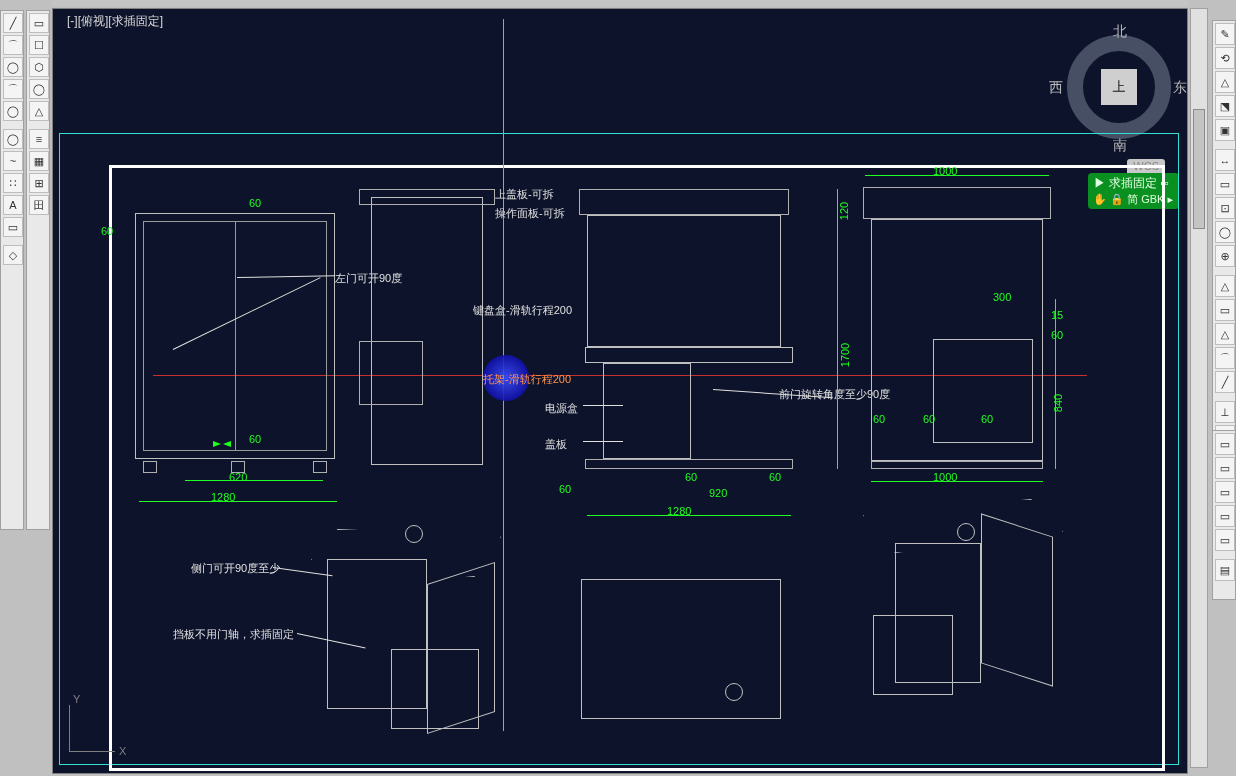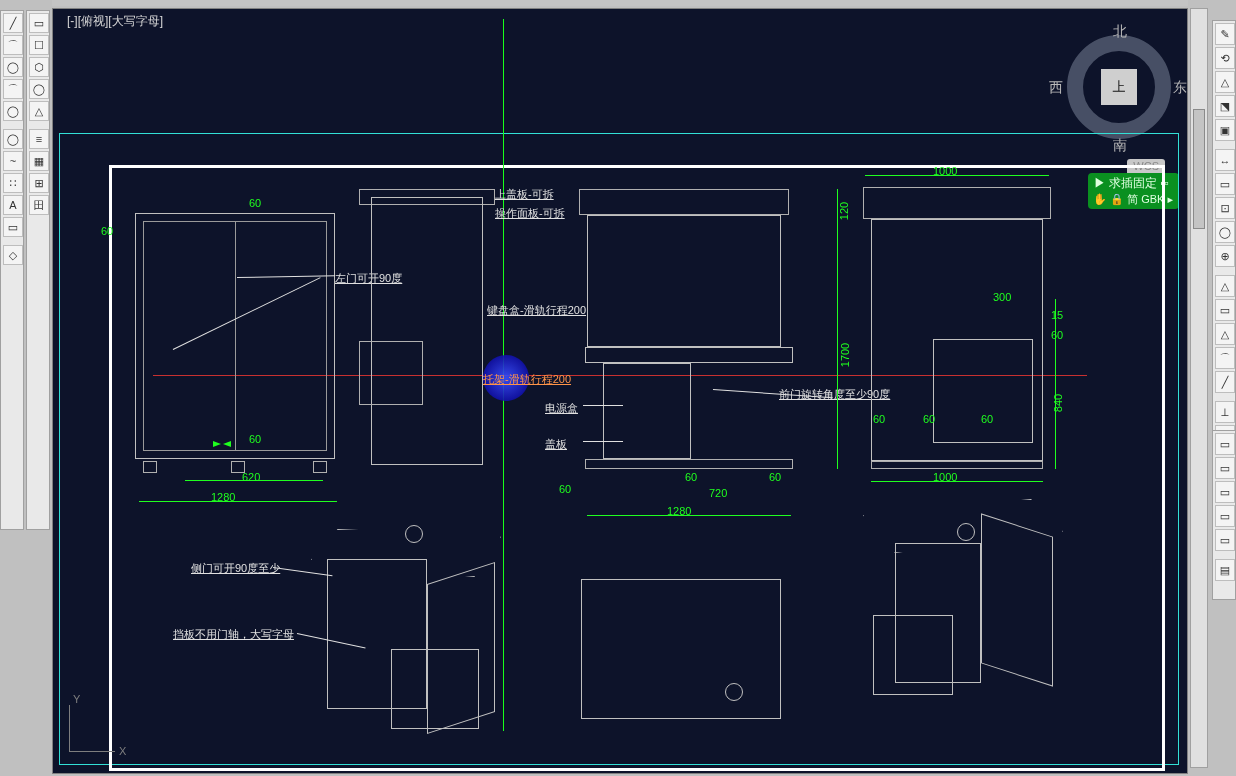--- a/index.html
+++ b/index.html
@@ -172,21 +172,20 @@
     border-top: 3px solid transparent;
     border-bottom: 3px solid transparent;
   }
   .arrow-l { border-right: 8px solid #1fff1f; }
   .arrow-r { border-left: 8px solid #1fff1f; }
   .note {
     position: absolute;
     color: #e0e0e0;
     font-size: 11px;
     white-space: nowrap;
-    text-decoration: underline;
   }
   .leader {
     position: absolute; background: #e0e0e0; height: 1px;
     transform-origin: left center;
   }
 
   
   #v1-body  { left: 82px;  top: 204px; width: 200px; height: 246px; }
   #v1-inner { left: 90px;  top: 212px; width: 184px; height: 230px; border-color:#9a9a9a;}
   #v1-mid   { left: 182px; top: 212px; width: 1px;   height: 230px; background:#9a9a9a; }
@@ -315,21 +314,21 @@
     <div class="tool-sep"></div>
     <div class="tool-btn">▤</div>
   </div>
 
 <div class="vscroll">
   <div class="thumb"></div>
 </div>
 
 <div class="canvas">
 
-  <div class="viewport-label">[-][俯视][大写字母]</div>
+  <div class="viewport-label">[-][俯视][求插固定]</div>
 
   <div class="viewcube">
     <div class="ring"></div>
     <div class="cube">上</div>
     <span class="dir dir-n">北</span>
     <span class="dir dir-s">南</span>
     <span class="dir dir-e">东</span>
     <span class="dir dir-w">西</span>
   </div>
   <div class="wcs">WCS</div>
@@ -350,56 +349,56 @@
   <div id="v1-inner" class="part"></div>
   <div id="v1-mid" style="position:absolute"></div>
   <div id="v1-caster-l"></div>
   <div id="v1-caster-m"></div>
   <div id="v1-caster-r"></div>
 
   <span class="dim" style="left:196px; top:188px">60</span>
   <span class="dim" style="left:48px;  top:216px">60</span>
   <span class="dim" style="left:196px; top:424px">60</span>
   <div class="dim-line h" style="left:132px; top:471px; width:138px"></div>
-  <span class="dim" style="left:189px; top:462px">620</span>
+  <span class="dim" style="left:176px; top:462px">620</span>
   <div class="dim-line h" style="left:86px; top:492px; width:198px"></div>
   <span class="dim" style="left:158px; top:482px">1280</span>
 
   <span class="note" style="left:282px; top:262px">左门可开90度</span>
   <div class="leader" style="left:184px; top:268px; width:98px; transform:rotate(-1deg)"></div>
   <div class="leader" style="left:120px; top:340px; width:164px; transform:rotate(-26deg)"></div>
 
   <div class="arrow-r" style="left:160px; top:432px"></div>
   <div class="arrow-l" style="left:170px; top:432px"></div>
 
   <div id="v2-top" class="part"></div>
   <div id="v2-body" class="part"></div>
   <div id="v2-drawer" class="part"></div>
 
   <span class="note" style="left:442px; top:178px">上盖板-可拆</span>
   <span class="note" style="left:442px; top:197px">操作面板-可拆</span>
-  <span class="note" style="left:434px; top:294px">键盘盒-滑轨行程200</span>
+  <span class="note" style="left:420px; top:294px">键盘盒-滑轨行程200</span>
   <span class="note" style="left:430px; top:363px; color:#ff9448">托架-滑轨行程200</span>
   <span class="note" style="left:492px; top:392px">电源盒</span>
   <span class="note" style="left:492px; top:428px">盖板</span>
 
   <div id="v3-top" class="part"></div>
   <div id="v3-back" class="part"></div>
   <div id="v3-desk" class="part"></div>
   <div id="v3-cab" class="part"></div>
   <div id="v3-foot"></div>
 
   <div class="leader" style="left:530px; top:396px; width:40px;"></div>
   <div class="leader" style="left:530px; top:432px; width:40px;"></div>
   <div class="leader" style="left:660px; top:380px; width:120px; transform:rotate(4deg)"></div>
   <span class="note" style="left:726px; top:378px">前门旋转角度至少90度</span>
 
   <span class="dim" style="left:506px; top:474px">60</span>
   <span class="dim" style="left:632px; top:462px">60</span>
-  <span class="dim" style="left:656px; top:478px">720</span>
+  <span class="dim" style="left:656px; top:478px">920</span>
   <span class="dim" style="left:716px; top:462px">60</span>
   <div class="dim-line h" style="left:534px; top:506px; width:204px"></div>
   <span class="dim" style="left:614px; top:496px">1280</span>
 
   <div id="v4-top" class="part"></div>
   <div id="v4-body" class="part"></div>
   <div id="v4-cab" class="part"></div>
   <div id="v4-foot"></div>
 
   <div class="dim-line h" style="left:812px; top:166px; width:184px"></div>
@@ -419,21 +418,21 @@
   <div class="dim-line v" style="left:1002px; top:290px; height:170px"></div>
 
   <div id="iso1" class="iso">
     <div class="iso-box top"></div>
     <div class="iso-box body"></div>
     <div class="iso-box side"></div>
     <div class="iso-box draw"></div>
   </div>
   <div class="circle-knob" style="left:352px; top:516px"></div>
   <span class="note" style="left:138px; top:552px">侧门可开90度至少</span>
-  <span class="note" style="left:120px; top:618px">挡板不用门轴，大写字母</span>
+  <span class="note" style="left:120px; top:618px">挡板不用门轴，求插固定</span>
   <div class="leader" style="left:220px; top:558px; width:60px; transform:rotate(8deg)"></div>
   <div class="leader" style="left:244px; top:624px; width:70px; transform:rotate(12deg)"></div>
 
   <div id="iso2" class="iso">
     <div class="iso-box b"></div>
   </div>
   <div class="circle-knob" style="left:672px; top:674px"></div>
 
   <div id="iso3" class="iso">
     <div class="iso-box top"></div>

